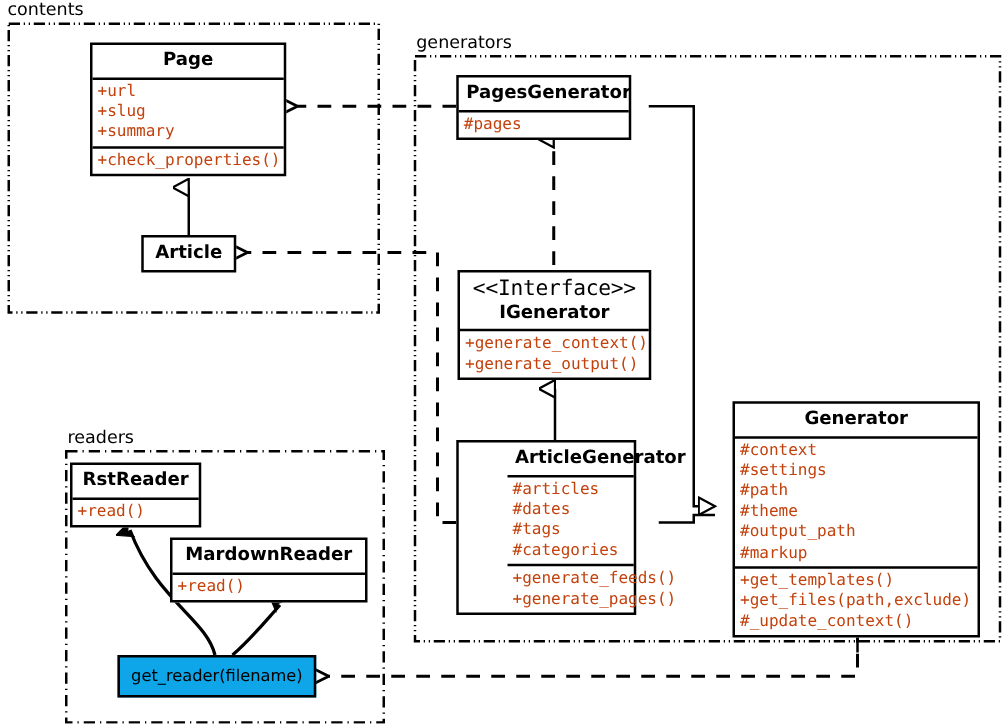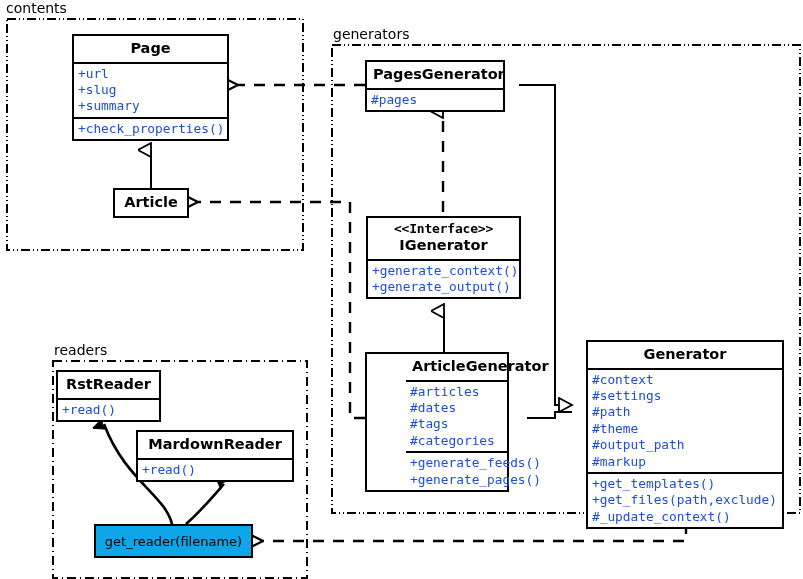--- a/index.html
+++ b/index.html
@@ -44,34 +44,34 @@
     font-weight: bold;
     font-size: 14.5px;
     text-align: center;
     padding: 4px 6px 5px 6px;
     line-height: 1.15;
     color: #000;
     white-space: nowrap;
   }
   .cls-stereo {
     display: block;
-    font-weight: bold;
-    font-size: 13px;
+    font-weight: normal;
+    font-size: 17px;
     font-family: "DejaVu Sans Mono", monospace;
     letter-spacing: -0.2px;
   }
   .cls-sep {
     border-top: 2px solid #000;
   }
   .cls-comp {
     padding: 2px 3px 2px 4px;
     font-family: "DejaVu Sans Mono", monospace;
     font-size: 12.8px;
     line-height: 1.28;
-    color: #1d4ed8;
+    color: #c2410c;
     white-space: nowrap;
   }
   .cls-comp div { white-space: nowrap; }
   
   .fnbox {
     position: absolute;
     box-sizing: border-box;
     border: 2px solid #000;
     background: #0ea5e9;
     z-index: 5;
@@ -181,21 +181,21 @@
       <div>#dates</div>
       <div>#tags</div>
       <div>#categories</div>
     </div>
     <div class="cls-comp cls-sep">
       <div>+generate_feeds()</div>
       <div>+generate_pages()</div>
     </div>
   </div>
 
-  <div class="cls" style="left:586px; top:321px; width:198px;margin-top:19px;">
+  <div class="cls" style="left:586px; top:321px; width:198px;">
     <div class="cls-title">Generator</div>
     <div class="cls-comp cls-sep">
       <div>#context</div>
       <div>#settings</div>
       <div>#path</div>
       <div>#theme</div>
       <div>#output_path</div>
       <div>#markup</div>
     </div>
     <div class="cls-comp cls-sep">

